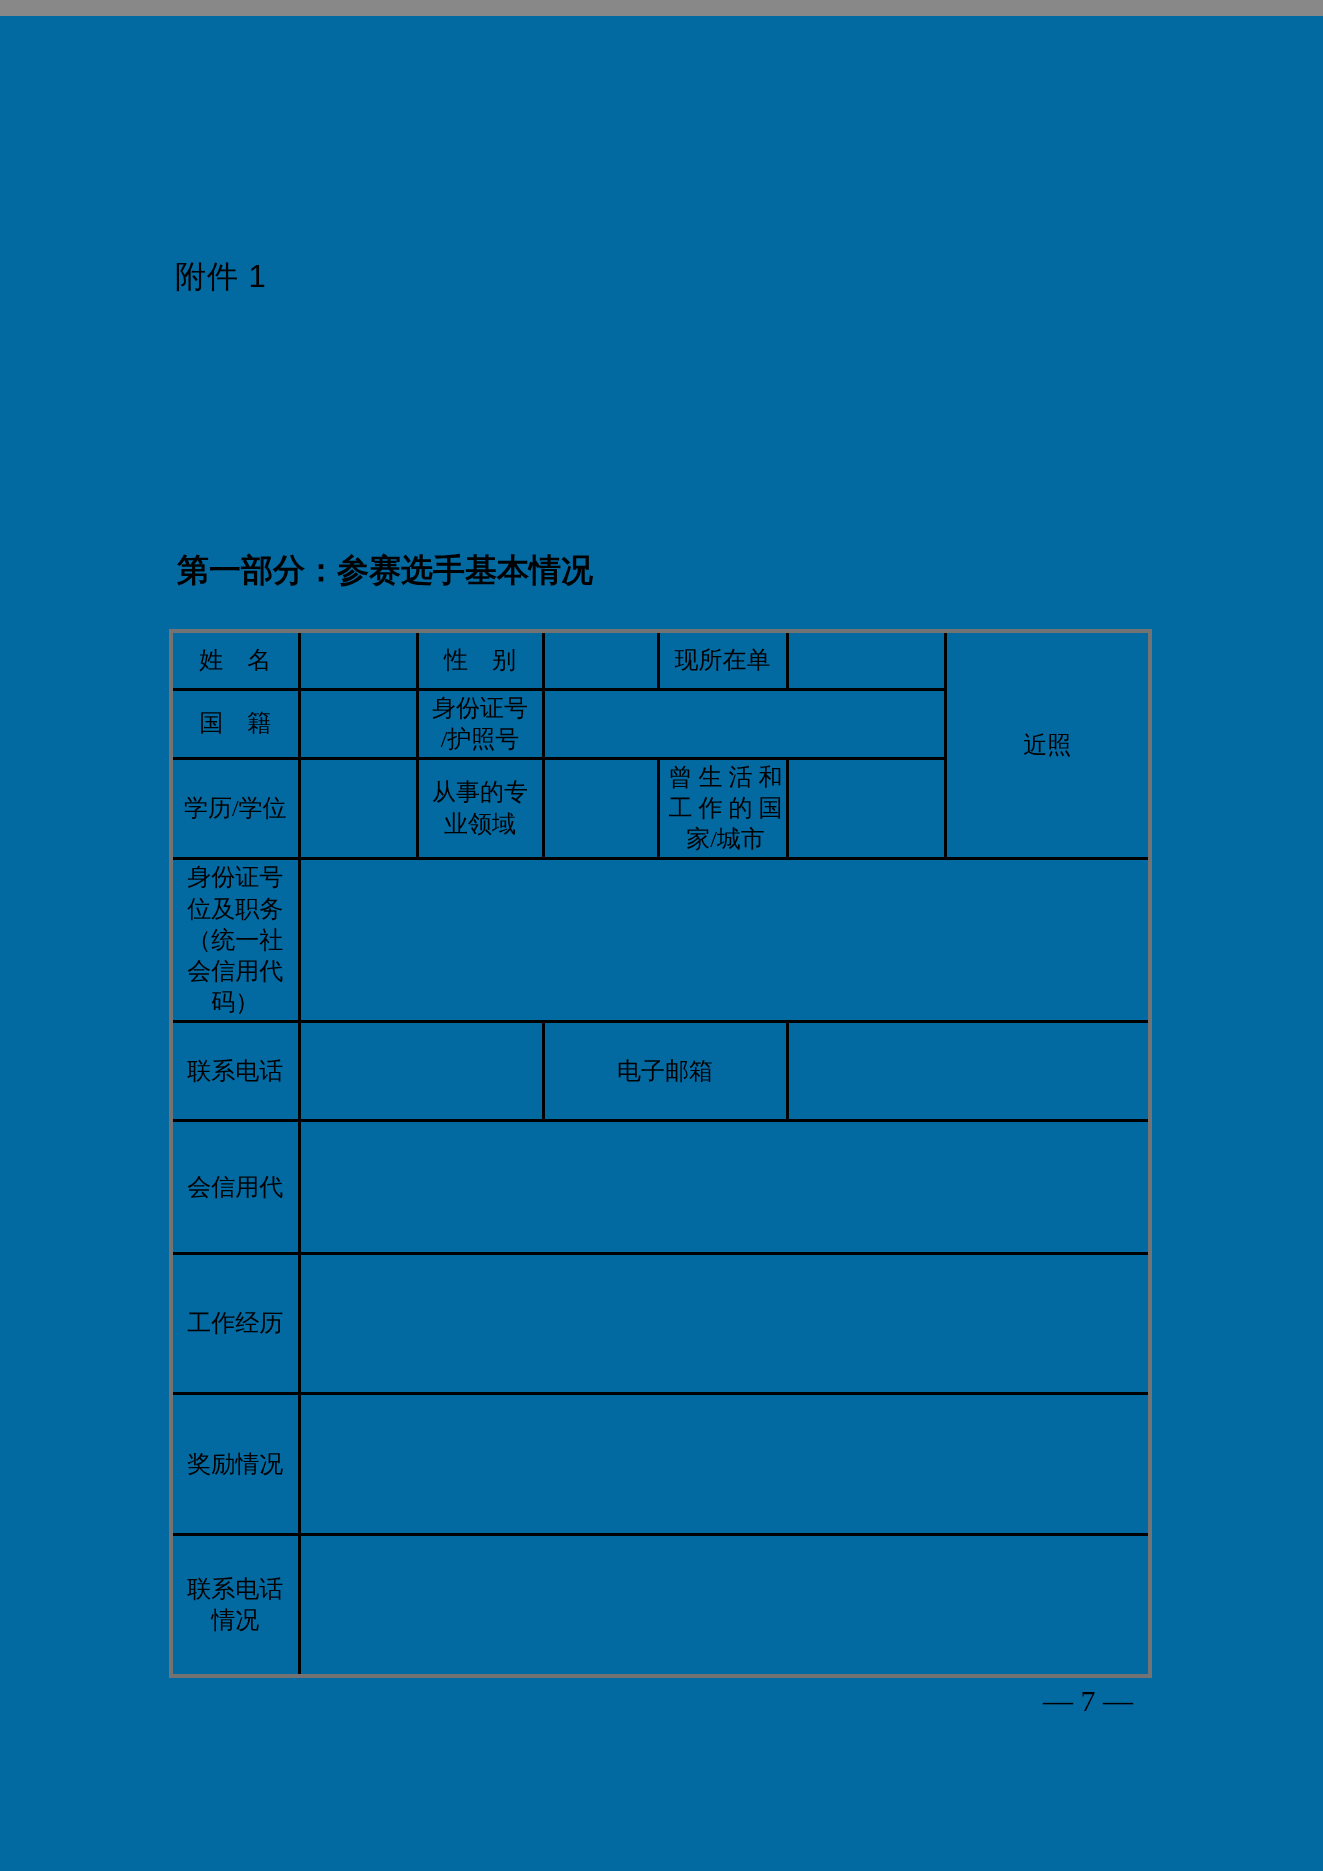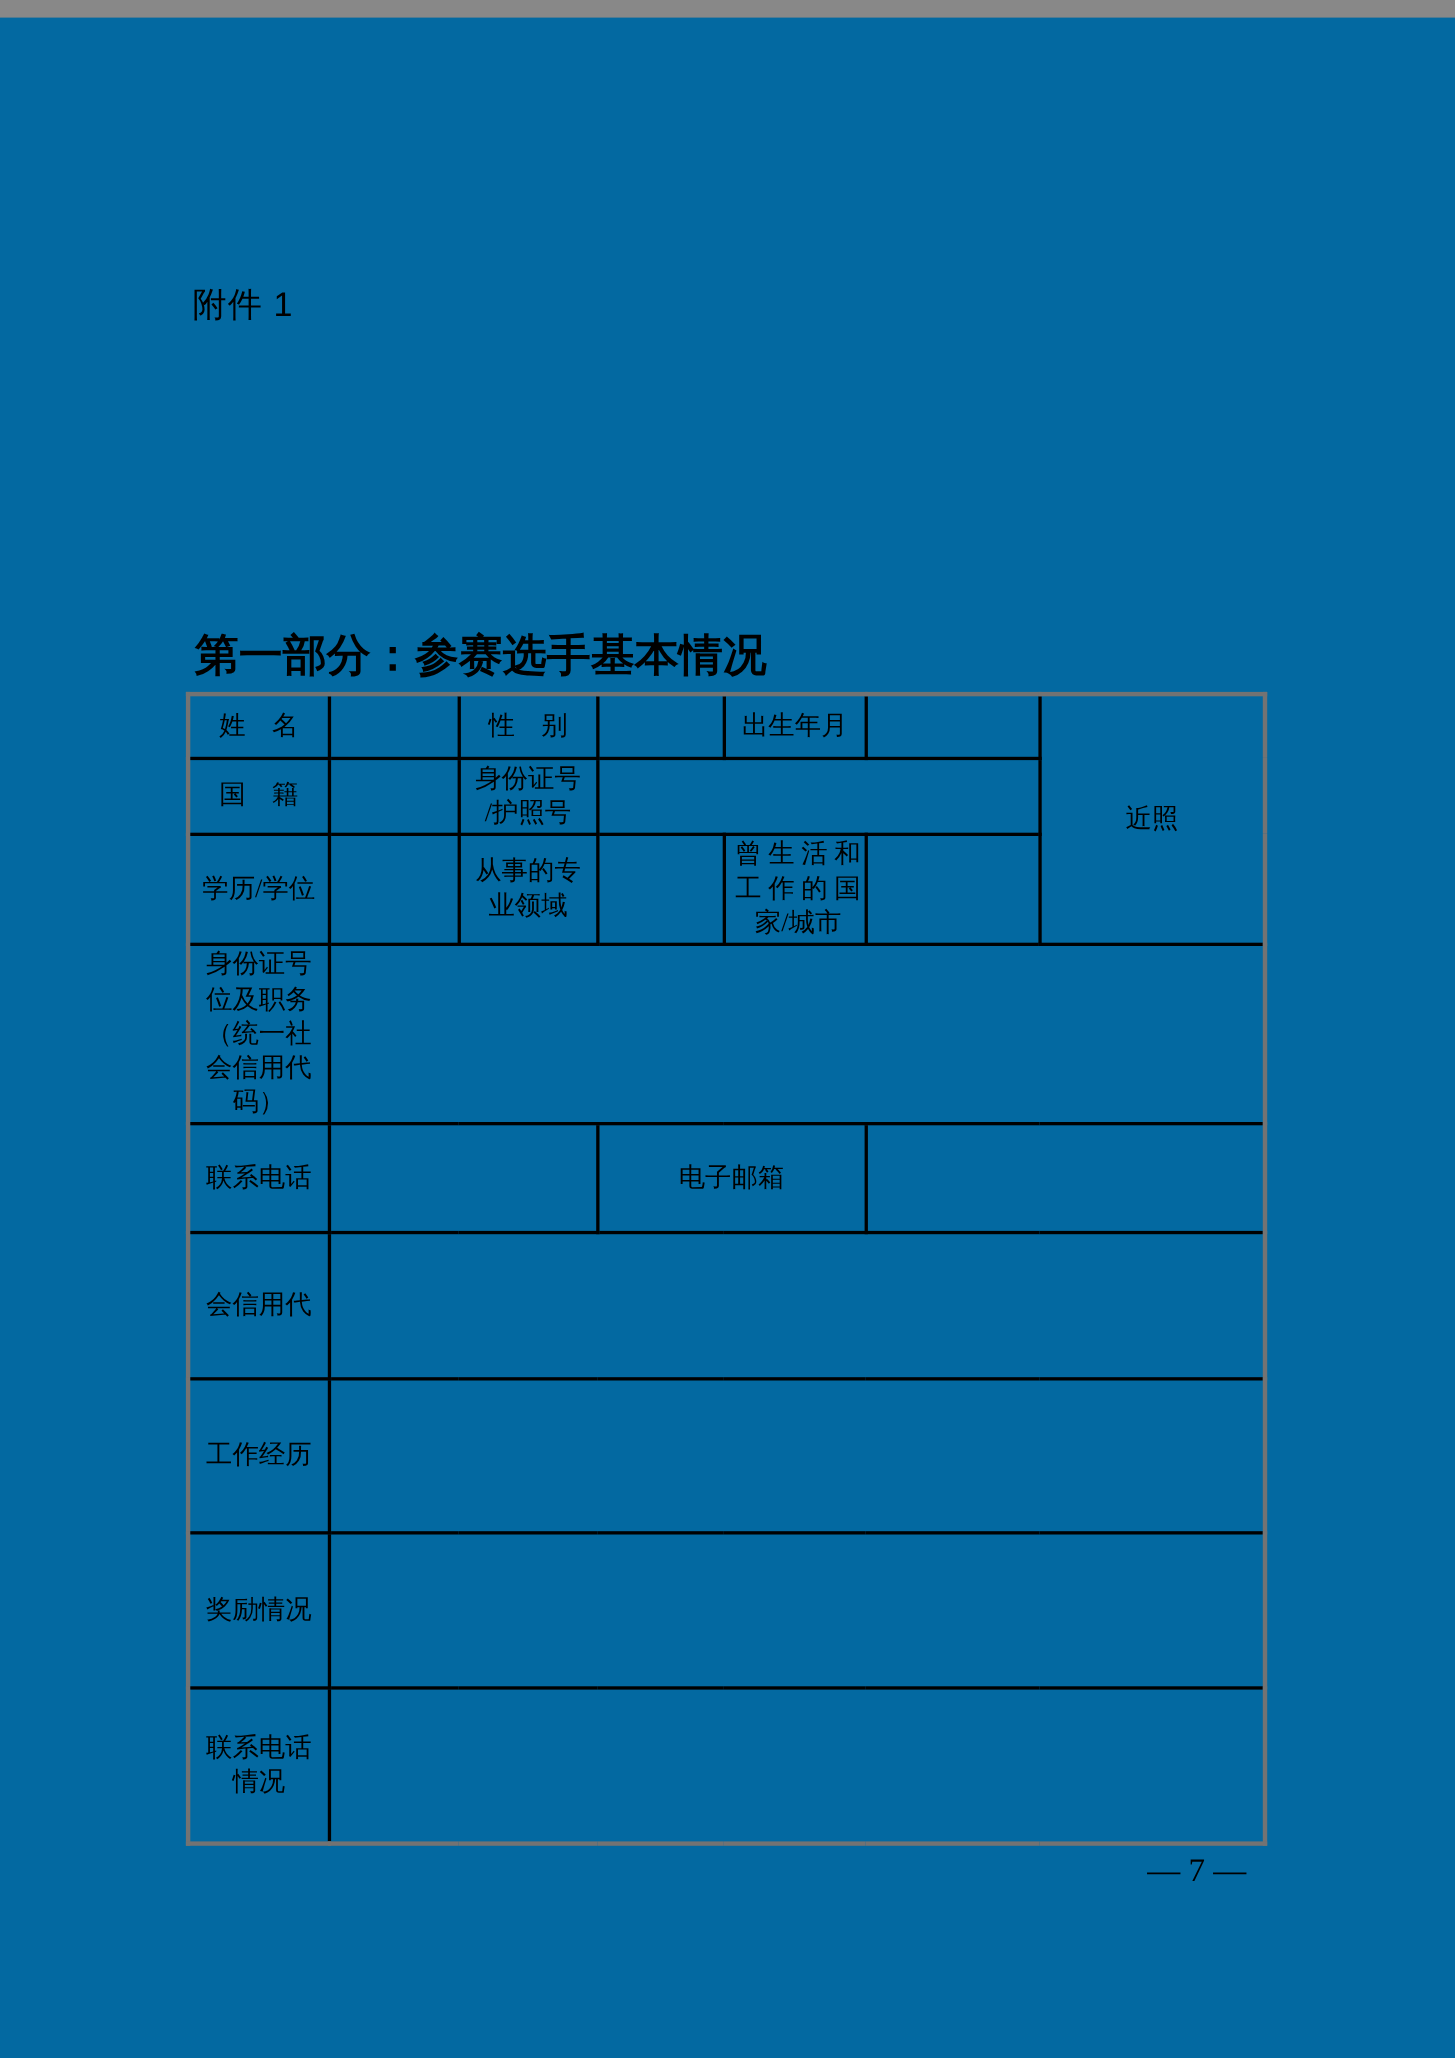--- a/index.html
+++ b/index.html
@@ -30,23 +30,23 @@
     white-space: nowrap;
     font-size: 48px;
     line-height: 1.1;
     font-weight: bold;
     letter-spacing: 2px;
     font-family: "Liberation Serif", "DejaVu Serif", serif;
   }
   .section-heading {
     position: absolute;
     left: 177px;
-    top: 558px;
+    top: 537px;
     white-space: nowrap;
-    font-size: 40px;
+    font-size: 32px;
     line-height: 1.1;
     font-weight: bold;
     font-family: "Liberation Sans", "DejaVu Sans", sans-serif;
   }
   table.reg-table {
     position: absolute;
     left: 169px;
     top: 613px;
     border-collapse: collapse;
     table-layout: fixed;
@@ -97,21 +97,21 @@
         <col style="width:129px">
         <col style="width:158px">
         <col style="width:205px">
     </colgroup>
     <tbody>
       <tr style="height:58px">
         <th>姓　名</th>
         <td></td>
         <th>性　别</th>
         <td></td>
-        <th>出生年月</th>
+        <th>现所在单</th>
         <td></td>
         <td class="photo-cell" rowspan="3">近照</td>
       </tr>
       <tr style="height:63px">
         <th>国　籍</th>
         <td></td>
         <th>身份证号
 /护照号</th>
         <td colspan="3"></td>
       </tr>

